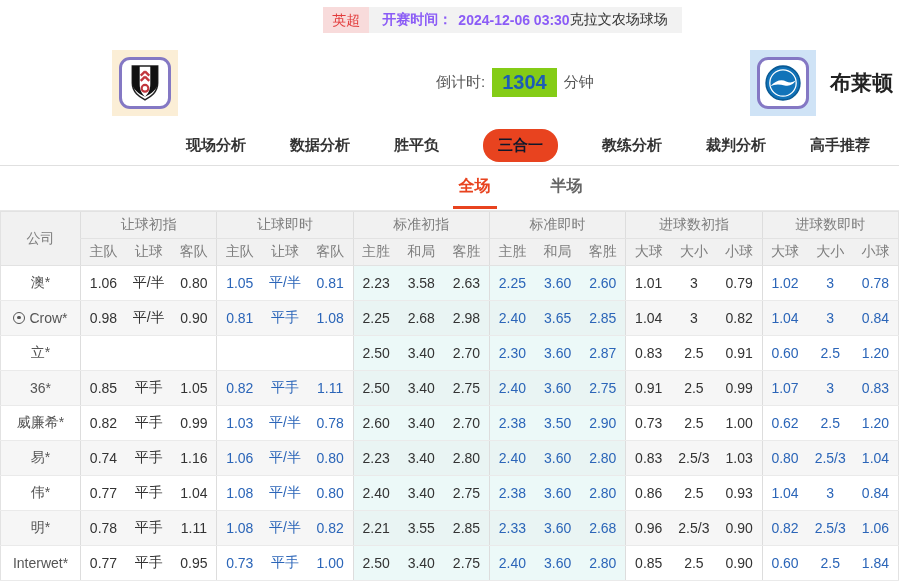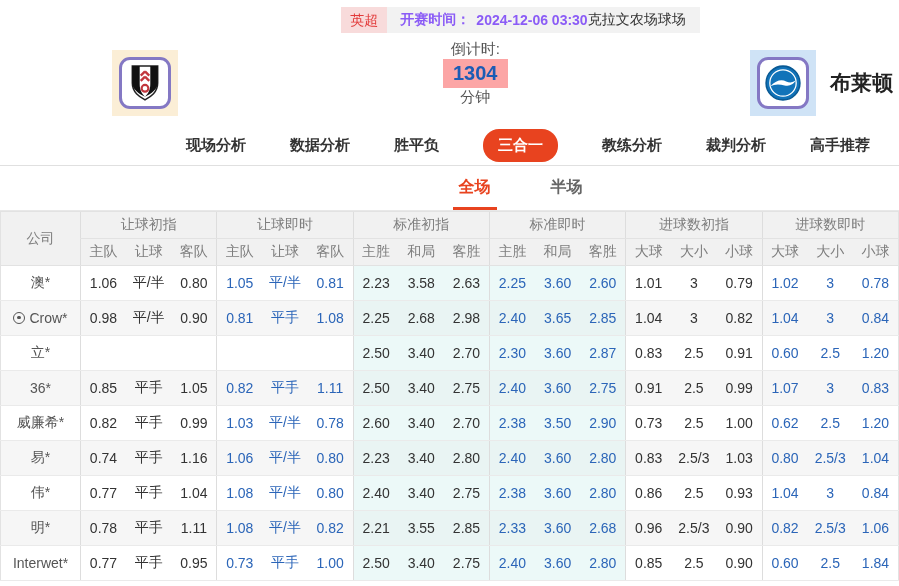--- a/index.html
+++ b/index.html
@@ -4,44 +4,44 @@
 <style>
   * { box-sizing: border-box; }
   html,body { margin:0; padding:0; }
   body {
     width:899px; height:586px; overflow:hidden;
     background:#fff; font-family:"Liberation Sans","DejaVu Sans",sans-serif;
     color:#333; position:relative;
   }
   
   .topbar-wrap { height:40px; display:flex; justify-content:center; align-items:flex-start; padding-top:7px; }
-  .topbar { position:relative; left:71px; background:#f2f2f2; height:26px; display:flex; align-items:center; font-size:14px; }
+  .topbar { position:relative; left:53px; background:#f2f2f2; height:26px; display:flex; align-items:center; font-size:14px; }
   .league-chip { background:#f8dbdb; color:#e23b3b; height:26px; line-height:26px; padding:0 9px; margin-right:13px; }
   .kickoff-label, .kickoff-time { font-weight:bold; color:#8b5cf6; }
   .kickoff-time { margin-left:6px; }
   .venue { margin-right:14px; color:#333; }
   
   .team-row { position:relative; height:85px; }
   .team-left, .team-right { position:absolute; top:0; height:85px; display:flex; align-items:center; gap:14px; }
   .team-left { left:112px; }
   .team-right { right:6px; }
   .team-name { font-size:21px; font-weight:bold; color:#222; }
-  .countdown { position:absolute; left:436px; top:0; height:85px; display:flex; align-items:center; font-size:15px; color:#555;flex-direction:column; }
-  .countdown-value { background:#fca5a5; color:#1c5cb5; font-weight:bold; font-size:20px; padding:3px 10px; margin:0 7px; }
+  .countdown { position:absolute; left:436px; top:0; height:85px; display:flex; align-items:center; font-size:15px; color:#555; }
+  .countdown-value { background:#84cc16; color:#1c5cb5; font-weight:bold; font-size:20px; padding:3px 10px; margin:0 7px; }
   .badge-outer { width:66px; height:66px; display:flex; align-items:center; justify-content:center; }
   .badge-outer.home { background:#fbeed6; }
   .badge-outer.away { background:#cfe3f6; }
   .badge-inner { width:52px; height:52px; background:#fff; border:3px solid #8478c4; border-radius:11px; display:flex; align-items:center; justify-content:center; }
   
   .nav-tabs { height:41px; border-bottom:1px solid #e0e0e0; display:flex; justify-content:center; align-items:center; gap:44px; position:relative; }
   .nav-inner { position:relative; left:71px; display:flex; gap:44px; align-items:center;margin-left:15px; }
   .nav-tab { font-size:15px; font-weight:bold; color:#333; cursor:pointer; white-space:nowrap; }
-  .nav-tab.active { background:#e8431f; color:#ffffff; border-radius:16px; padding:7px 15px; font-weight:bold; }
-  
-  .sub-tabs { height:45px; display:flex; justify-content:center; align-items:center; border-bottom:1px solid #e8e8e8; }
+  .nav-tab.active { background:#e8431f; color:#0f172a; border-radius:16px; padding:7px 15px; font-weight:bold; }
+  
+  .sub-tabs { height:45px; display:flex; justify-content:center; align-items:flex-start; border-bottom:1px solid #e8e8e8; }
   .sub-inner { position:relative; left:71px; display:flex; gap:48px; }
   .sub-tab { font-size:16px; font-weight:bold; color:#666; padding:10px 6px 9px; cursor:pointer; }
   .sub-tab.active { color:#e8431f; border-bottom:3px solid #e8431f; }
   
   table.odds { width:899px; border-collapse:collapse; table-layout:fixed; font-size:14px; }
   .odds th, .odds td { text-align:center; padding:0; overflow:hidden; white-space:nowrap; }
   .odds thead th { background:#f1f1f1; color:#7d7d7d; font-weight:normal; height:27px; border-bottom:1px solid #e2e2e2; }
   .odds thead tr:first-child th { border-top:1px solid #e2e2e2; }
   .odds tbody td { height:35px; border-bottom:1px solid #eaeaea; }
   .odds tbody tr:nth-child(even) td { background:#f6f6f6; }

